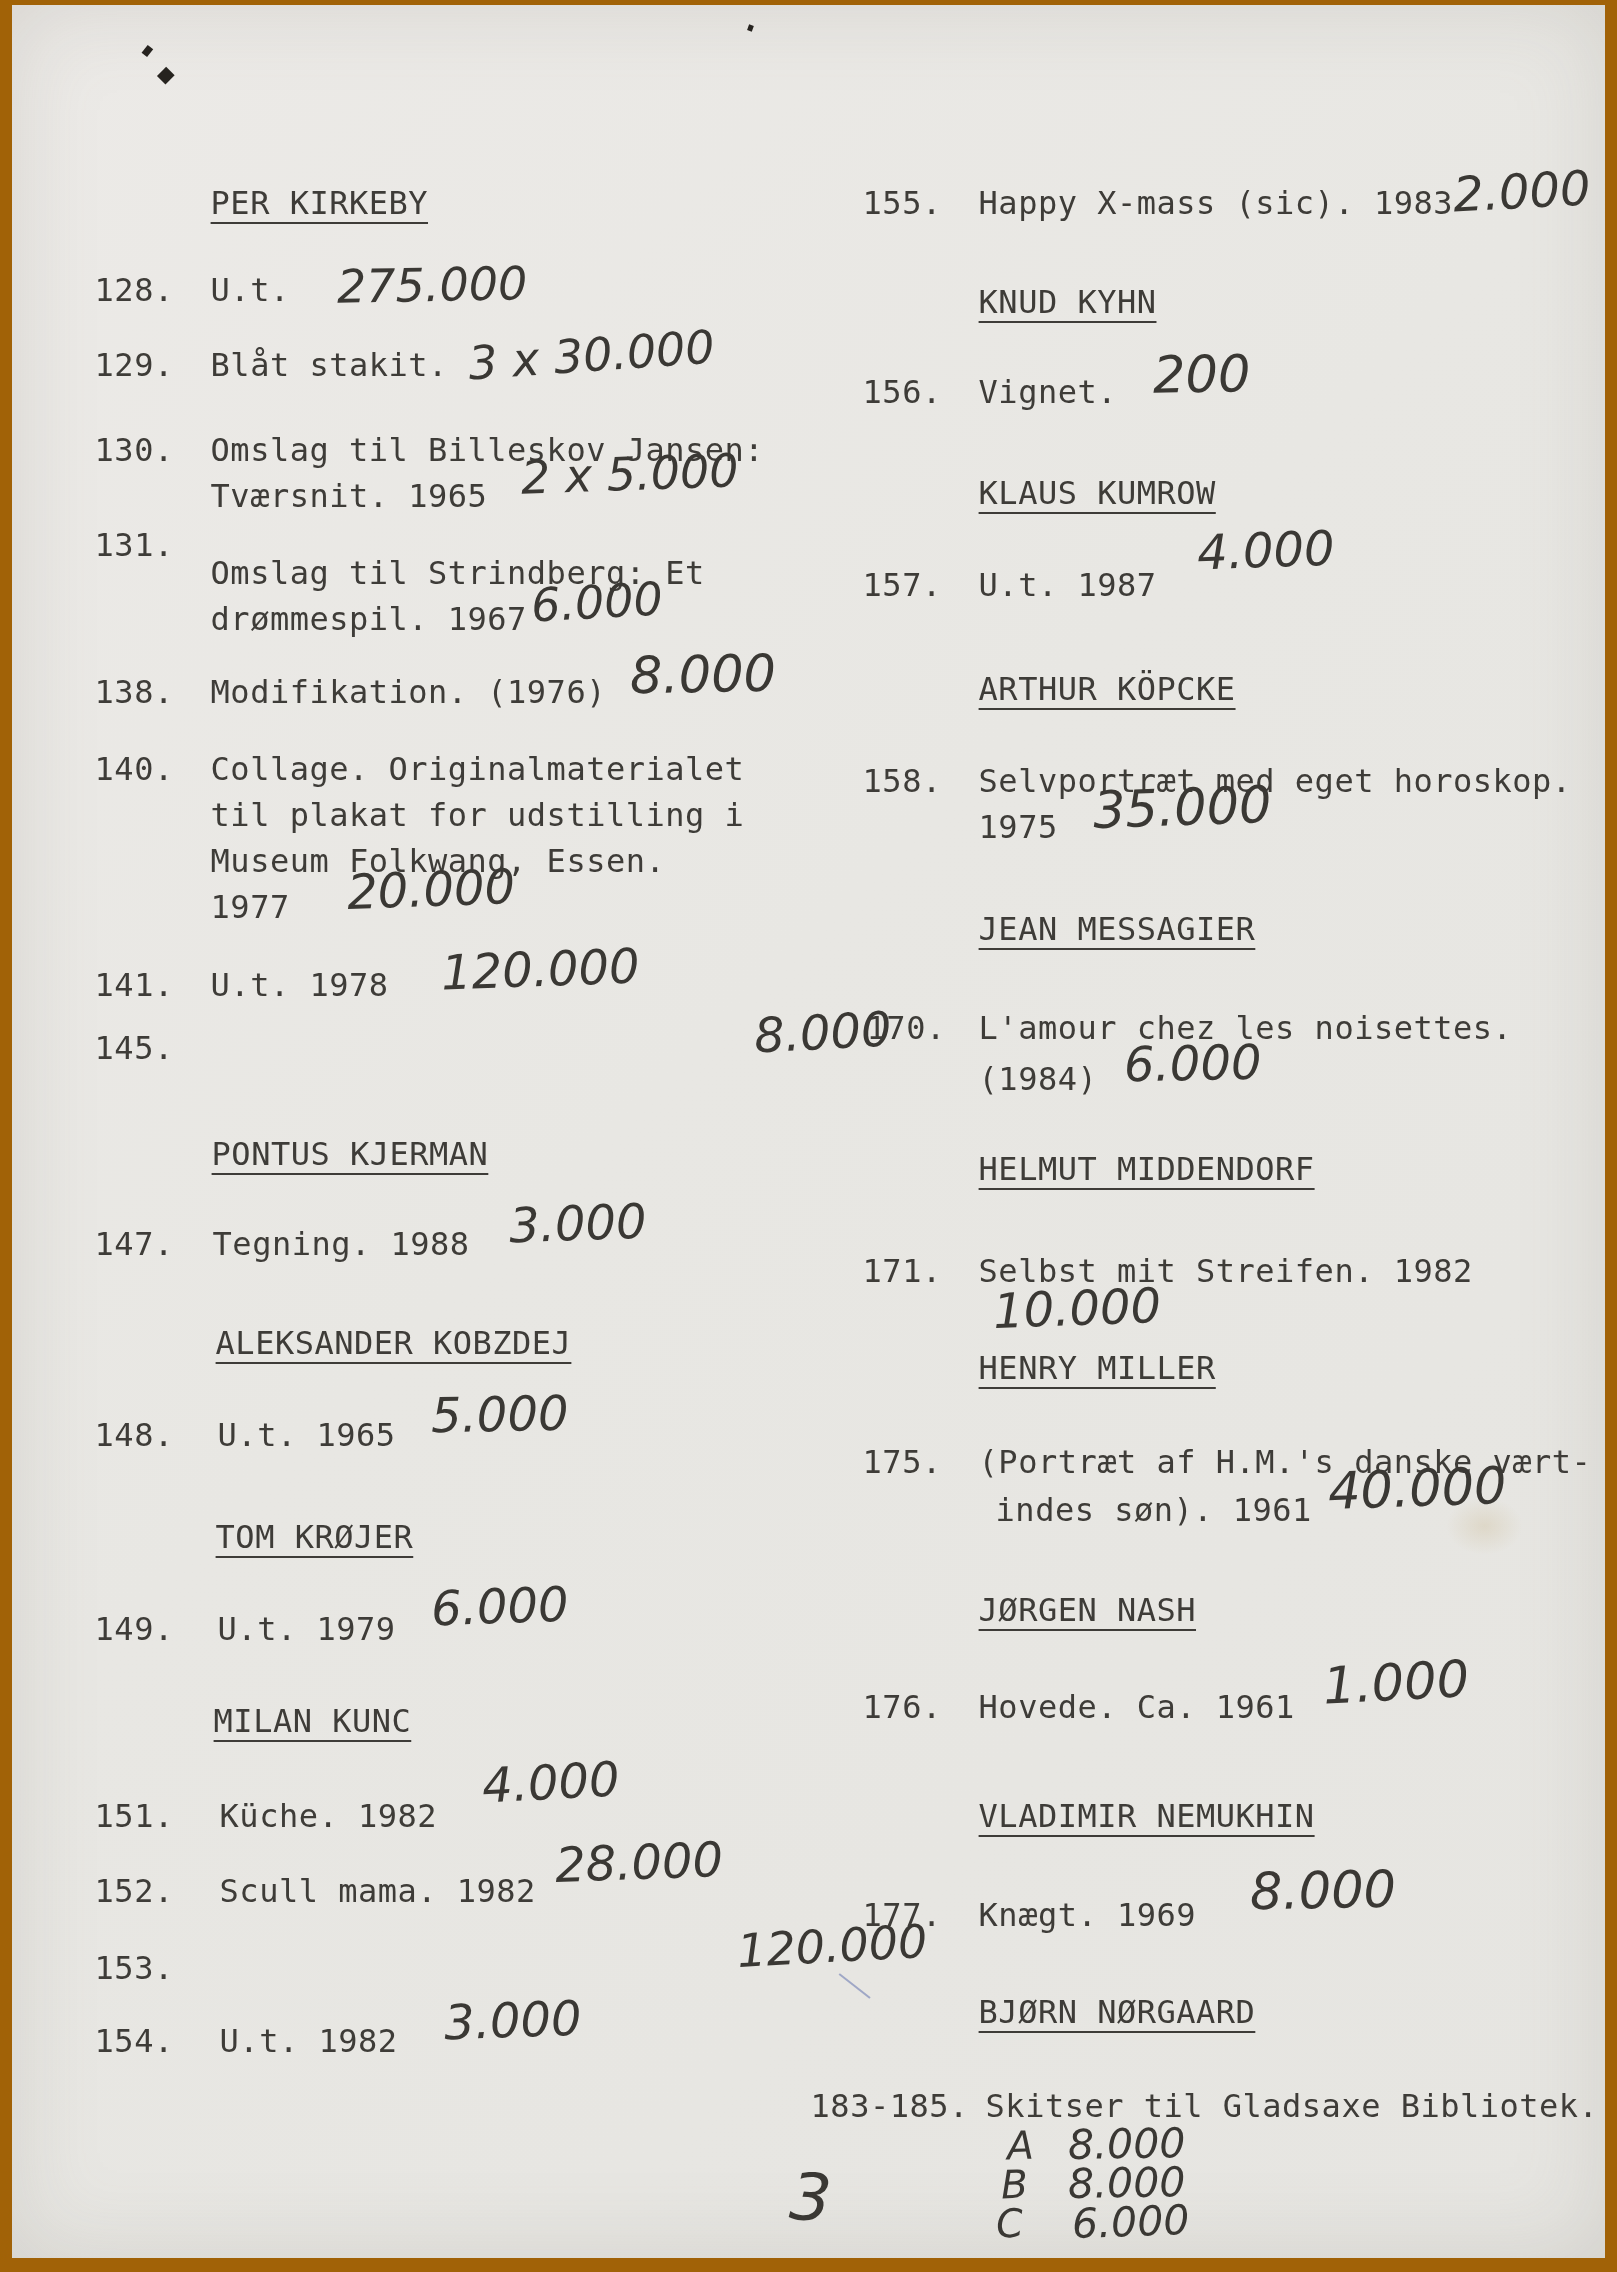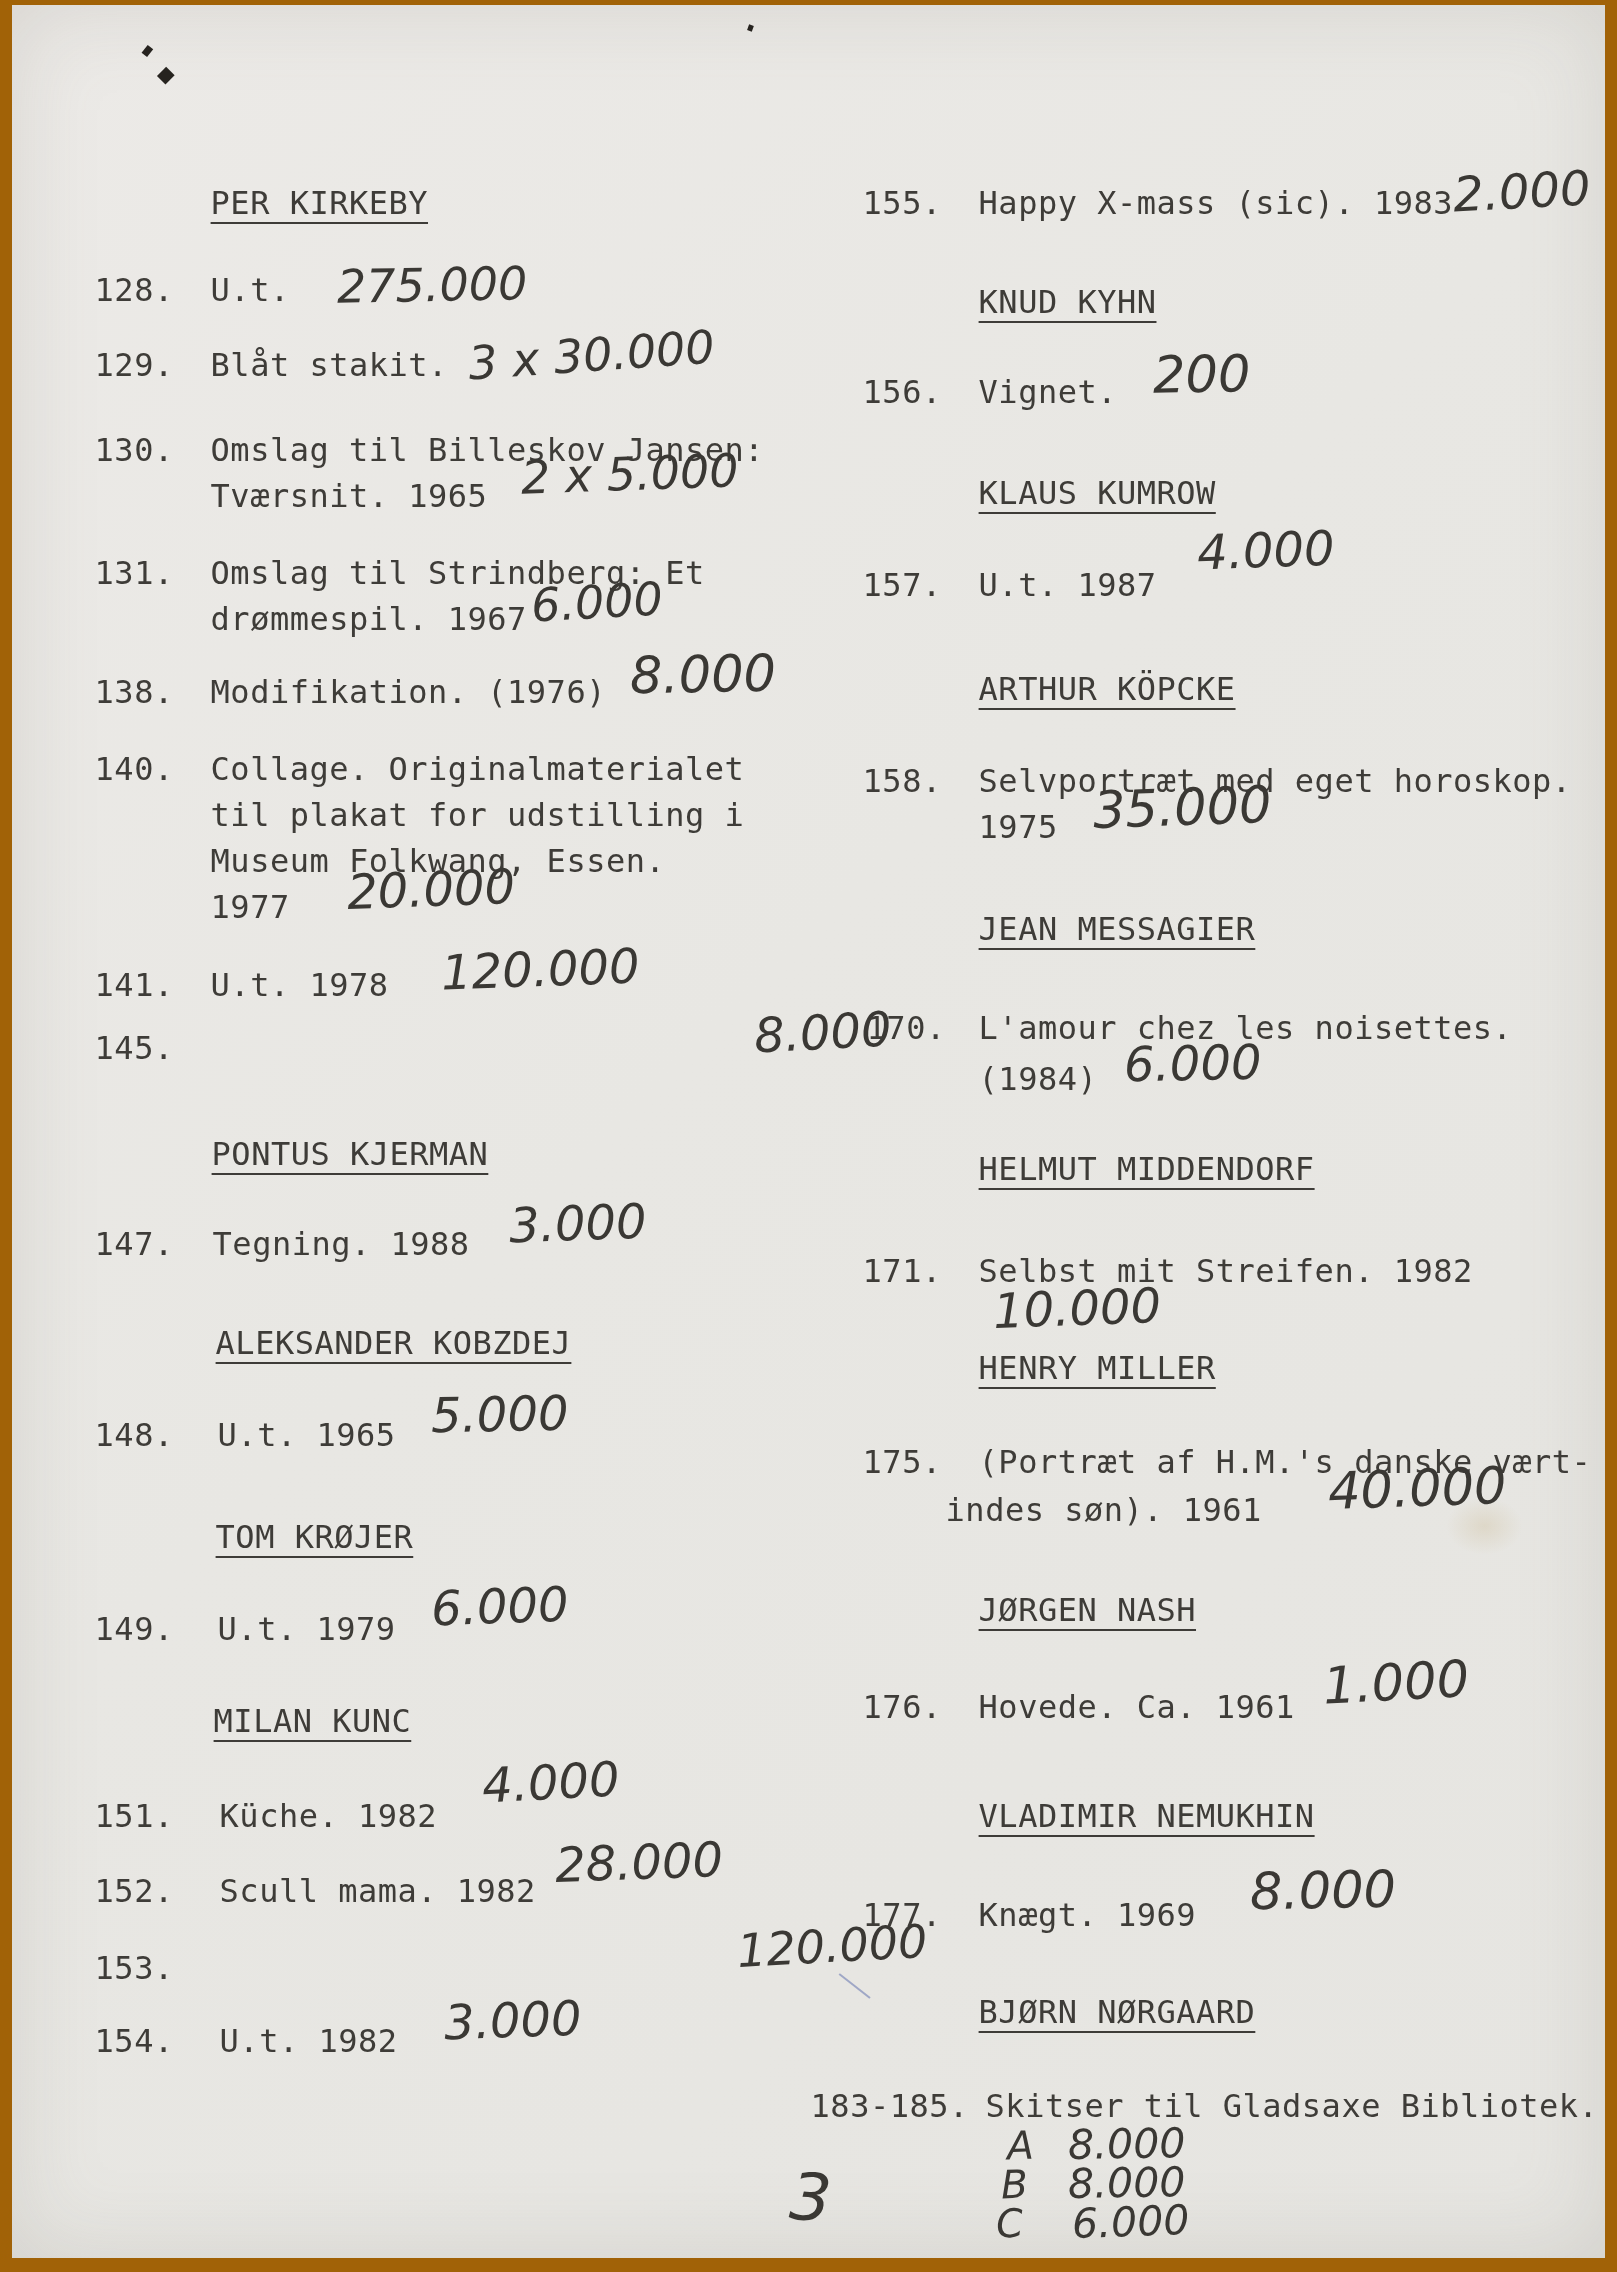--- a/index.html
+++ b/index.html
@@ -38,21 +38,21 @@
 
     <span class="t" style="left:83px;top:344px">129.</span>
     <span class="t" style="left:199px;top:344px">Blåt stakit.</span>
     <span class="w" style="left:456px;top:327px;font-size:46px;transform:rotate(-4deg)">3 x 30.000</span>
 
     <span class="t" style="left:83px;top:429px">130.</span>
     <span class="t" style="left:199px;top:429px">Omslag til Billeskov Jansen:</span>
     <span class="t" style="left:199px;top:475px">Tværsnit. 1965</span>
     <span class="w" style="left:509px;top:446px;font-size:46px;transform:rotate(-2deg)">2 x 5.000</span>
 
-    <span class="t" style="left:83px;top:552px">131.</span>
+    <span class="t" style="left:83px;top:524px">131.</span>
     <span class="t" style="left:199px;top:552px">Omslag til Strindberg: Et</span>
     <span class="t" style="left:199px;top:598px">drømmespil. 1967</span>
     <span class="w" style="left:519px;top:574px;font-size:46px;transform:rotate(-3deg)">6.000</span>
 
     <span class="t" style="left:83px;top:671px">138.</span>
     <span class="t" style="left:199px;top:671px">Modifikation. (1976)</span>
     <span class="w" style="left:618px;top:644px;font-size:51px;transform:rotate(-1deg)">8.000</span>
 
     <span class="t" style="left:83px;top:748px">140.</span>
     <span class="t" style="left:199px;top:748px">Collage. Originalmaterialet</span>
@@ -127,21 +127,21 @@
     <span class="w" style="left:1112px;top:1034px;font-size:48px;transform:rotate(-1deg)">6.000</span>
 
     <span class="t u" style="left:967px;top:1148px">HELMUT MIDDENDORF</span>
     <span class="t" style="left:851px;top:1250px">171.</span>
     <span class="t" style="left:967px;top:1250px">Selbst mit Streifen. 1982</span>
     <span class="w" style="left:981px;top:1279px;font-size:48px;transform:rotate(-2deg)">10.000</span>
 
     <span class="t u" style="left:967px;top:1347px">HENRY MILLER</span>
     <span class="t" style="left:851px;top:1441px">175.</span>
     <span class="t" style="left:967px;top:1441px">(Portræt af H.M.'s danske vært-</span>
-    <span class="t" style="left:934px;top:1489px">indes søn). 1961</span>
+    <span class="t" style="left:984px;top:1489px">indes søn). 1961</span>
     <span class="w" style="left:1316px;top:1458px;font-size:51px;transform:rotate(-2deg)">40.000</span>
 
     <span class="t u" style="left:967px;top:1589px">JØRGEN NASH</span>
     <span class="t" style="left:851px;top:1686px">176.</span>
     <span class="t" style="left:967px;top:1686px">Hovede. Ca. 1961</span>
     <span class="w" style="left:1311px;top:1652px;font-size:51px;transform:rotate(-3deg)">1.000</span>
 
     <span class="t u" style="left:967px;top:1795px">VLADIMIR NEMUKHIN</span>
     <span class="t" style="left:851px;top:1894px">177.</span>
     <span class="t" style="left:967px;top:1894px">Knægt. 1969</span>

